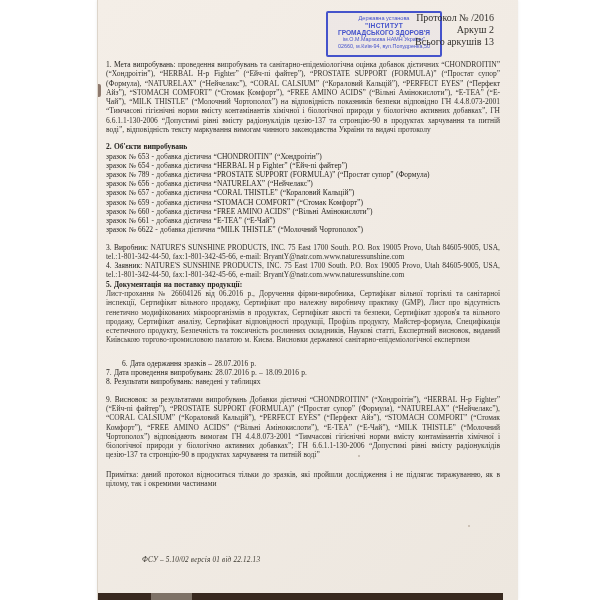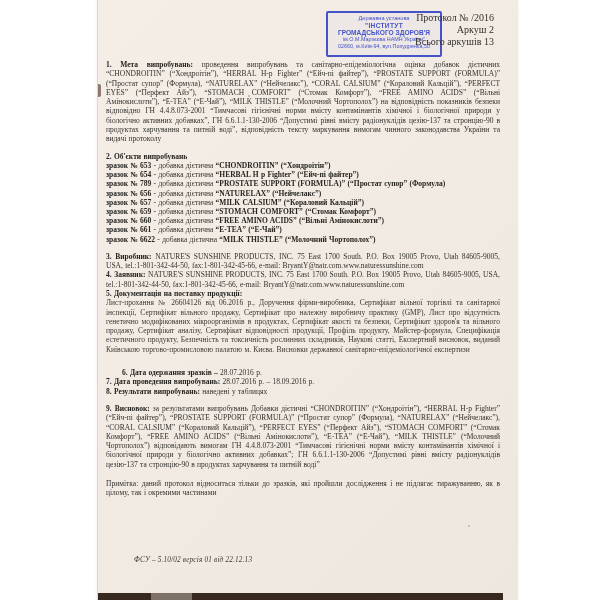--- a/index.html
+++ b/index.html
@@ -37,31 +37,31 @@
   }
   
   .content{
     position:absolute;left:8px;top:60px;width:394px;
     color:#32302c;
     font-size:7.5px;line-height:9.3px;
     text-align:justify;
     word-spacing:0.4px;
   }
   .para{margin:0;}
-  .b{font-weight:bold;color:#262420;}
+  .b{font-weight:normal;color:#262420;}
   .hdr{font-weight:bold;color:#262420;}
   .mt8{margin-top:8px;}
   .mt10{}
   .mt14{margin-top:14px;margin-left:16px;}
   .sample-row{white-space:nowrap;overflow:hidden;line-height:9.2px;}
   .bold-body{font-weight:normal;color:#3a3731;}
   .kv-line{line-height:9.3px;}
   .note{margin-top:10px;}
   .footer{
-    position:absolute;left:36px;top:556px;
+    position:absolute;left:44px;top:556px;
     font-style:italic;font-size:7.2px;color:#3a372f;
     letter-spacing:.2px;
   }
   
   .scan-bar{
     position:absolute;left:0;bottom:0;width:405px;height:7px;
     background:#38291f;
   }
   .scan-bar-light{
     position:absolute;left:53px;top:0;width:41px;height:7px;
@@ -98,21 +98,21 @@
 
     <p class="para"><span class="b">1. Мета випробувань:</span><span> проведення випробувань та санітарно-епідеміологічна оцінка добавок дієтичних “CHONDROITIN” (“Хондроітін”), “HERBAL H-p Fighter” (“Ейч-пі файтер”), “PROSTATE SUPPORT (FORMULA)” (“Простат супор” (Формула), “NATURELAX” (“Нейчелакс”), “CORAL CALSIUM” (“Кораловий Кальцій”), “PERFECT EYES” (“Перфект Айз”), “STOMACH COMFORT” (“Стомак Комфорт”), “FREE AMINO ACIDS” (“Вільні Амінокислоти”), “E-TEA” (“Е-Чай”), “MILK THISTLE” (“Молочний Чортополох”) на відповідність показників безпеки відповідно ГН 4.4.8.073-2001 “Тимчасові гігієнічні норми вмісту контамінантів хімічної і біологічної природи у біологічно активних добавках”, ГН 6.6.1.1-130-2006 “Допустимі рівні вмісту радіонуклідів цезію-137 та стронцію-90 в продуктах харчування та питній воді”, відповідність тексту маркування вимогам чинного законодавства України та видачі протоколу</span></p>
 
     <div class="hdr mt8">2. Об'єкти випробувань</div>
 
     <div>
       <div class="sample-row"><span class="b">зразок № 653</span><span> - добавка дієтична </span><span class="b">“CHONDROITIN” (“Хондроітін”)</span></div>
       <div class="sample-row"><span class="b">зразок № 654</span><span> - добавка дієтична </span><span class="b">“HERBAL H p Fighter” (“Ейч-пі файтер”)</span></div>
       <div class="sample-row"><span class="b">зразок № 789</span><span> - добавка дієтична </span><span class="b">“PROSTATE SUPPORT (FORMULA)” (“Простат супор” (Формула)</span></div>
       <div class="sample-row"><span class="b">зразок № 656</span><span> - добавка дієтична </span><span class="b">“NATURELAX” (“Нейчелакс”)</span></div>
-      <div class="sample-row"><span class="b">зразок № 657</span><span> - добавка дієтична </span><span class="b">“MILK CALSIUM” (“Кораловий Кальцій”)</span></div>
+      <div class="sample-row"><span class="b">зразок № 657</span><span> - добавка дієтична </span><span class="b">“CORAL THISTLE” (“Кораловий Кальцій”)</span></div>
       <div class="sample-row"><span class="b">зразок № 659</span><span> - добавка дієтична </span><span class="b">“STOMACH COMFORT” (“Стомак Комфорт”)</span></div>
       <div class="sample-row"><span class="b">зразок № 660</span><span> - добавка дієтична </span><span class="b">“FREE AMINO ACIDS” (“Вільні Амінокислоти”)</span></div>
       <div class="sample-row"><span class="b">зразок № 661</span><span> - добавка дієтична </span><span class="b">“E-TEA” (“Е-Чай”)</span></div>
       <div class="sample-row"><span class="b">зразок № 6622</span><span> - добавка дієтична </span><span class="b">“MILK THISTLE” (“Молочний Чортополох”)</span></div>
     </div>
 
     <p class="para mt8"><span class="b">3. Виробник:</span><span> NATURE'S SUNSHINE PRODUCTS, INC. 75 East 1700 South. P.O. Box 19005 Provo, Utah 84605-9005, USA, tel.:1-801-342-44-50, fax:1-801-342-45-66, e-mail: BryantY@natr.com.www.naturessunshine.com</span></p>
 
     <p class="para"><span class="b">4. Заявник:</span><span> NATURE'S SUNSHINE PRODUCTS, INC. 75 East 1700 South. P.O. Box 19005 Provo, Utah 84605-9005, USA, tel.:1-801-342-44-50, fax:1-801-342-45-66, e-mail: BryantY@natr.com.www.naturessunshine.com</span></p>
 

